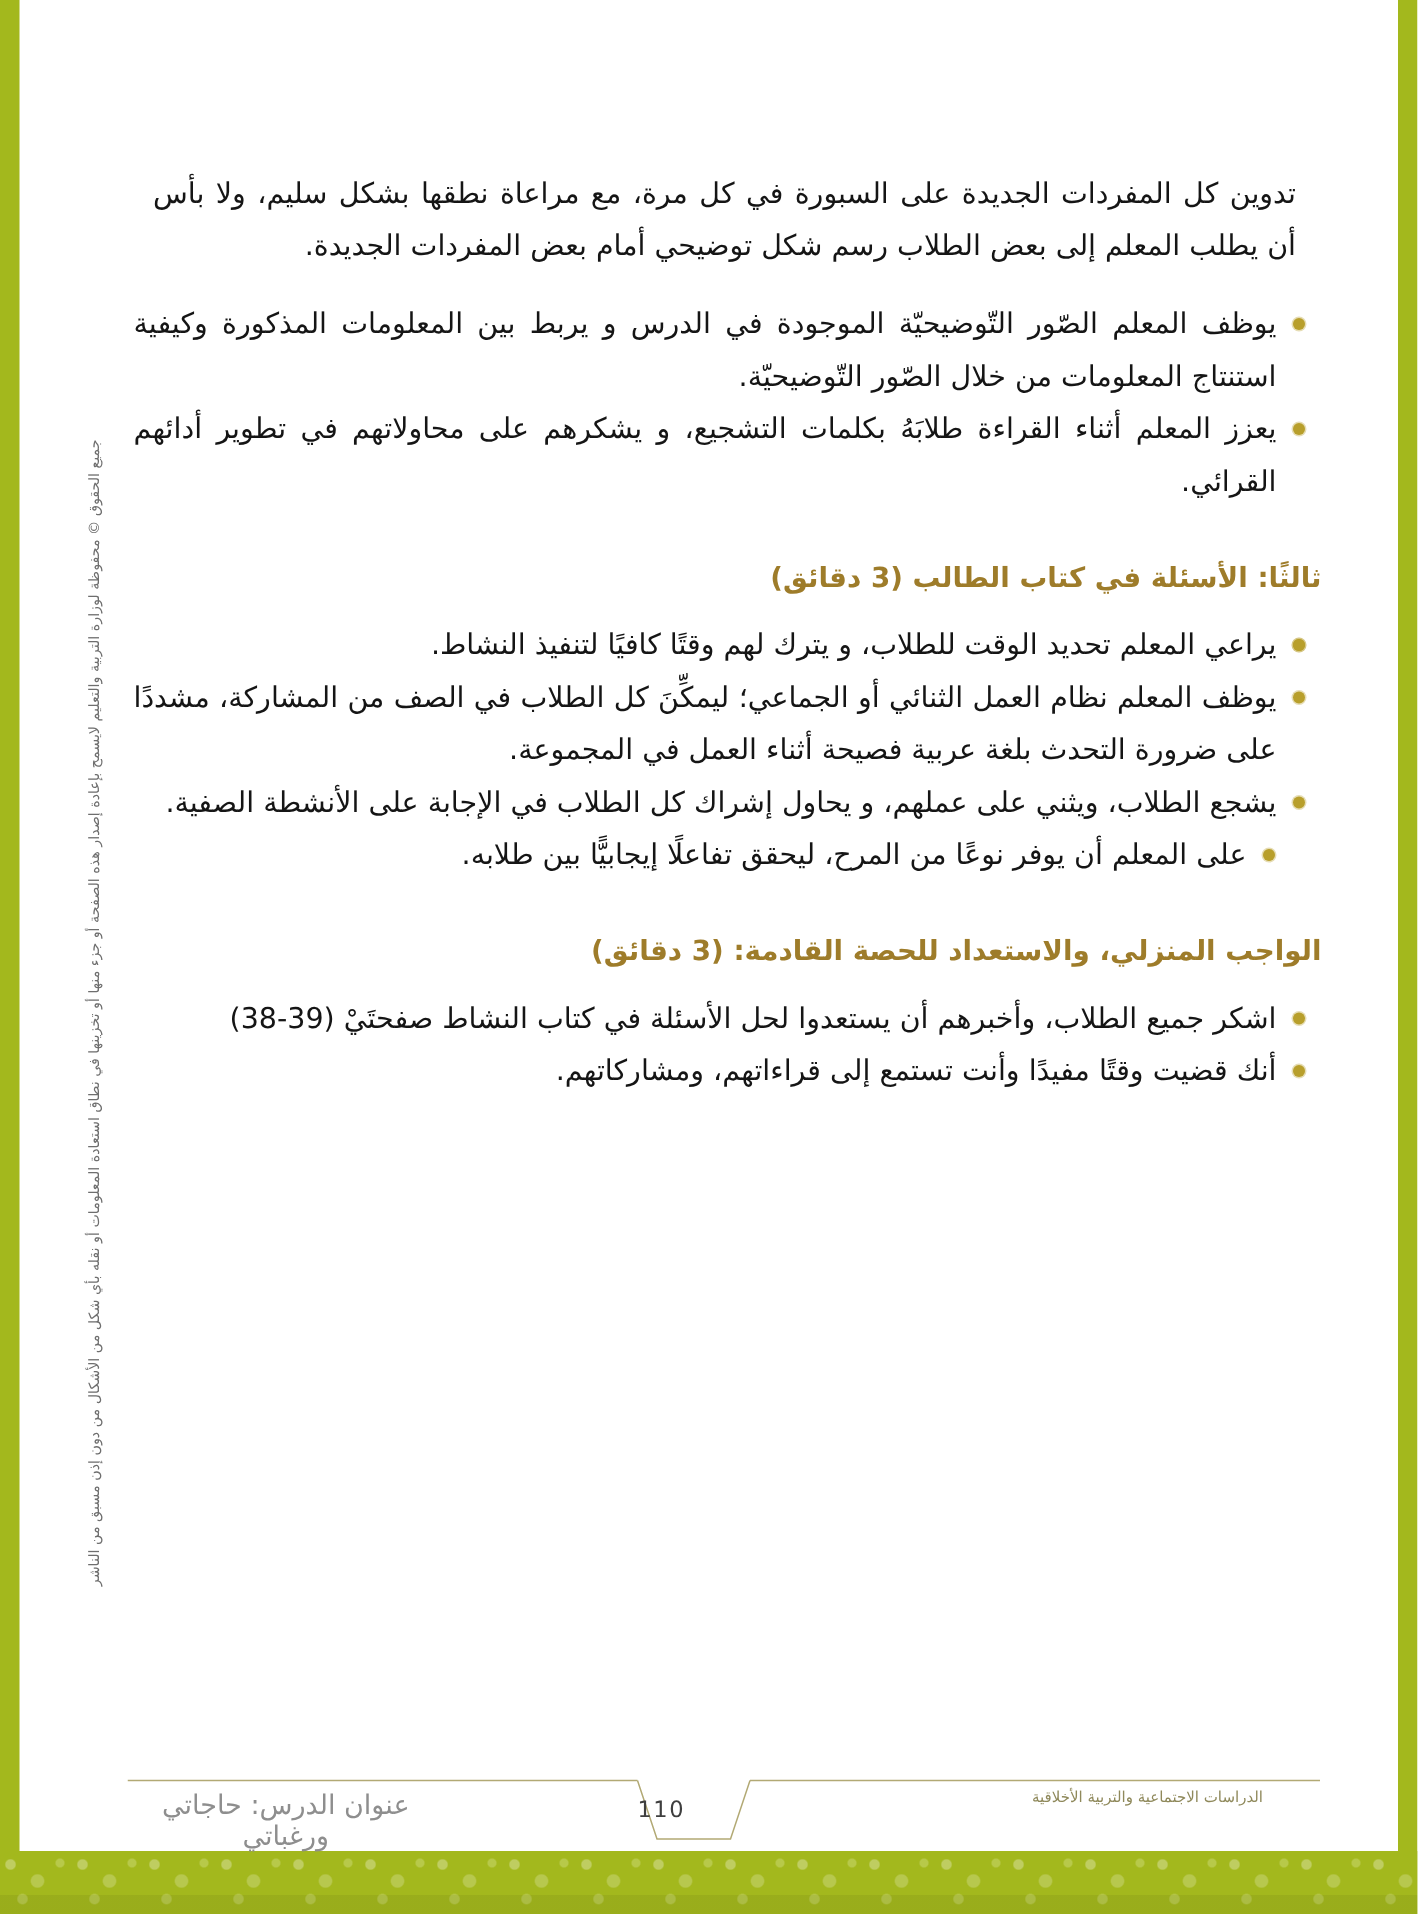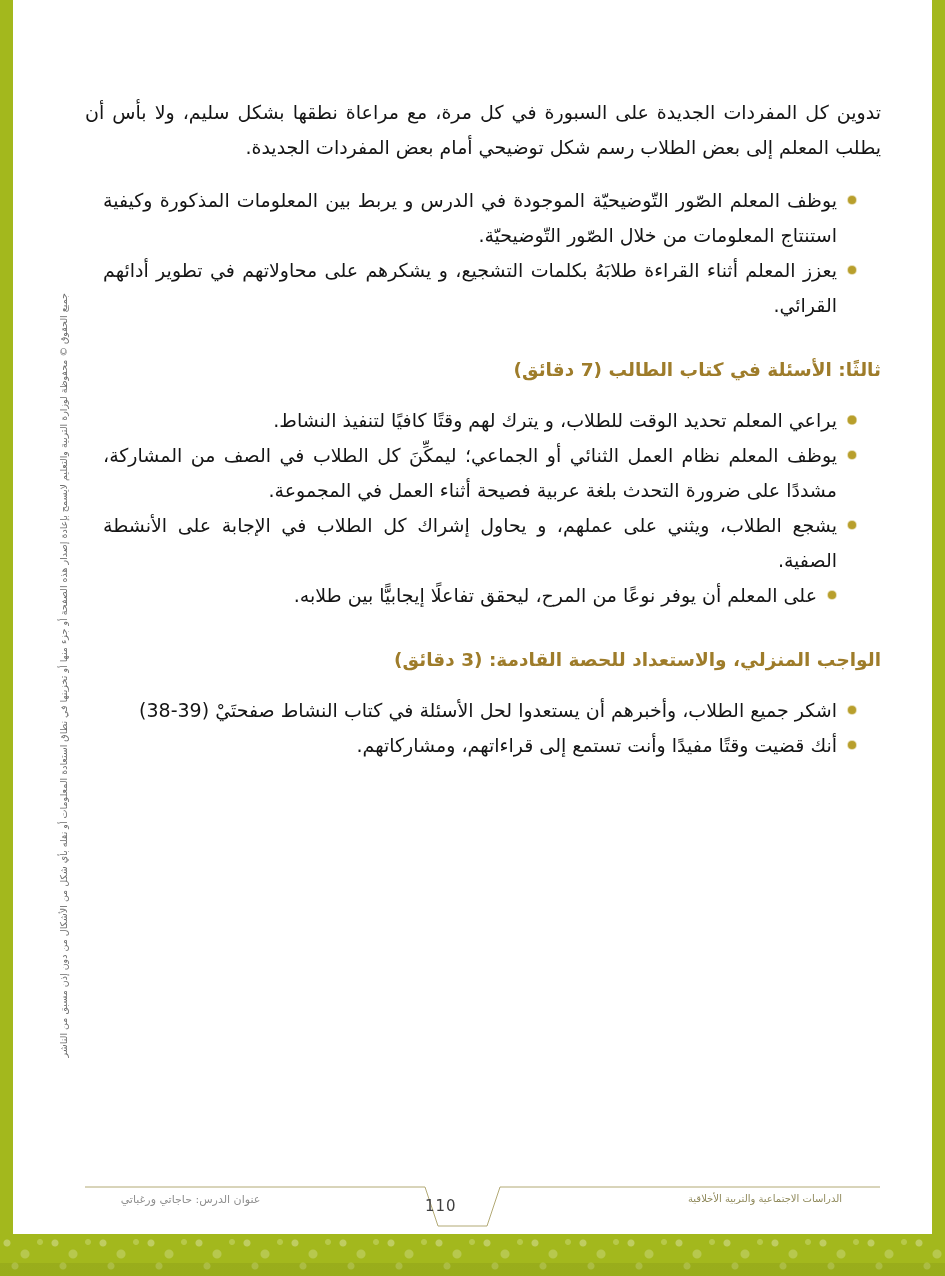--- a/index.html
+++ b/index.html
@@ -30,22 +30,22 @@
       radial-gradient(circle at 15px 32px, rgba(255,255,255,0.18) 3px, rgba(255,255,255,0) 4px),
       linear-gradient(to bottom, rgba(0,0,0,0) 70%, rgba(0,0,0,0.06) 70%);
     background-size: 48px 42px, 48px 42px, 48px 42px, 48px 42px, 100% 100%;
   }
   
   .content {
     position: absolute; top: 95px; left: 85px; width: 796px;
     direction: rtl; text-align: justify;
     font-size: 19px; line-height: 35px; color: #151515;
   }
-  .content p.intro { margin: 0; }
-  ul.bullets { list-style: none; margin: 18px; padding: 0; }
+  .content p.intro { margin: 17px; }
+  ul.bullets { list-style: none; margin: 4px; padding: 0; }
   ul.bullets li { position: relative; padding-right: 26px; }
   ul.bullets li.sub { margin-right: 20px; }
   .marker {
     position: absolute; right: 7px; top: 13px;
     width: 8px; height: 8px; border-radius: 50%;
     background: #b89f2c;
     box-shadow: 0 0 0 1px rgba(184,159,44,0.35);
   }
   h2.gold {
     margin: 32px 0 12px; font-size: 18.5px; font-weight: bold;
@@ -56,21 +56,21 @@
     position: absolute; left: 58px; top: 1038px; width: 745px;
     transform: rotate(-90deg); transform-origin: 0 0;
     direction: rtl; text-align: right; white-space: nowrap;
     font-size: 9.5px; color: #6e6e6e;
   }
   
   .footer-rule { position: absolute; left: 85px; top: 1185px; }
   .footer-lesson {
     position: absolute; left: 103px; top: 1193px; width: 175px;
     text-align: center; direction: rtl;
-    font-size: 11px; color: #8e8e8e;
+    font-size: 18px; color: #8e8e8e;
   }
   .footer-subject {
     position: absolute; left: 650px; top: 1193px; width: 230px;
     text-align: center; direction: rtl;
     font-size: 10px; color: #8f895b;
   }
   .page-number {
     position: absolute; left: 425px; top: 1197px; width: 74px;
     text-align: left; font-size: 15px; color: #3f3f3f; letter-spacing: 1px;
   }
@@ -92,21 +92,21 @@
       <li>
         <span class="marker"></span>
         <span class="li-text">يوظف المعلم الصّور التّوضيحيّة الموجودة في الدرس و يربط بين المعلومات المذكورة وكيفية استنتاج المعلومات من خلال الصّور التّوضيحيّة.</span>
       </li>
       <li>
         <span class="marker"></span>
         <span class="li-text">يعزز المعلم أثناء القراءة طلابَهُ بكلمات التشجيع، و يشكرهم على محاولاتهم في تطوير أدائهم القرائي.</span>
       </li>
     </ul>
 
-    <h2 class="gold">ثالثًا: الأسئلة في كتاب الطالب (7 دقائق)</h2>
+    <h2 class="gold">ثالثًا: الأسئلة في كتاب الطالب (3 دقائق)</h2>
 
     <ul class="bullets">
       <li>
         <span class="marker"></span>
       </li>
       <li>
         <span class="marker"></span>
         <span class="li-text">يراعي المعلم تحديد الوقت للطلاب، و يترك لهم وقتًا كافيًا لتنفيذ النشاط.</span>
       </li>
       <li>

